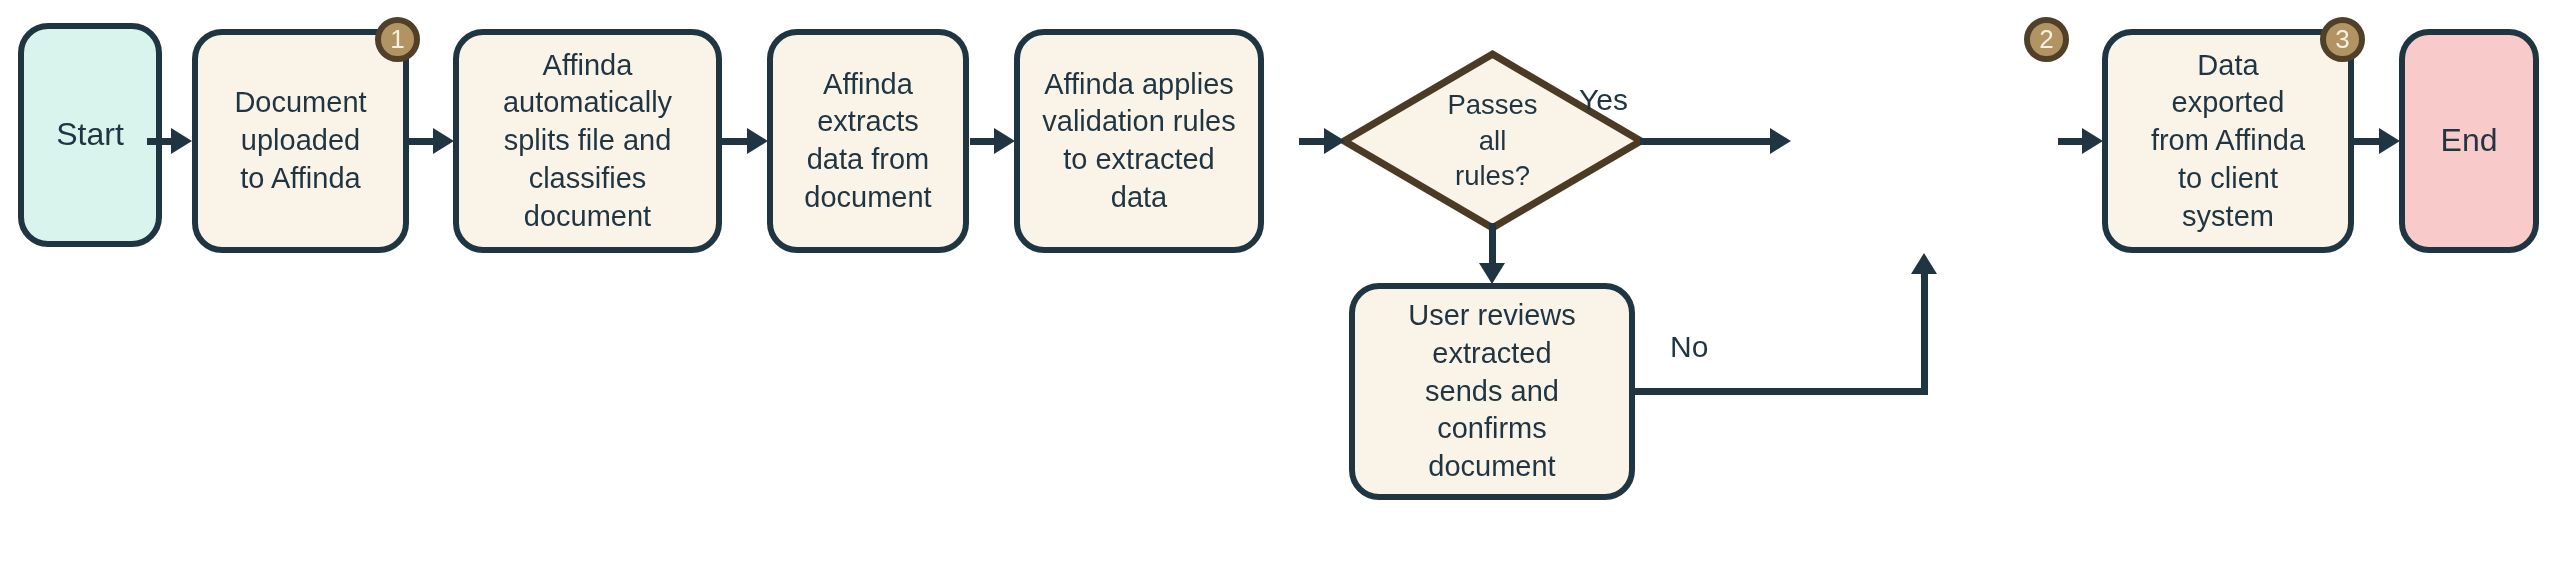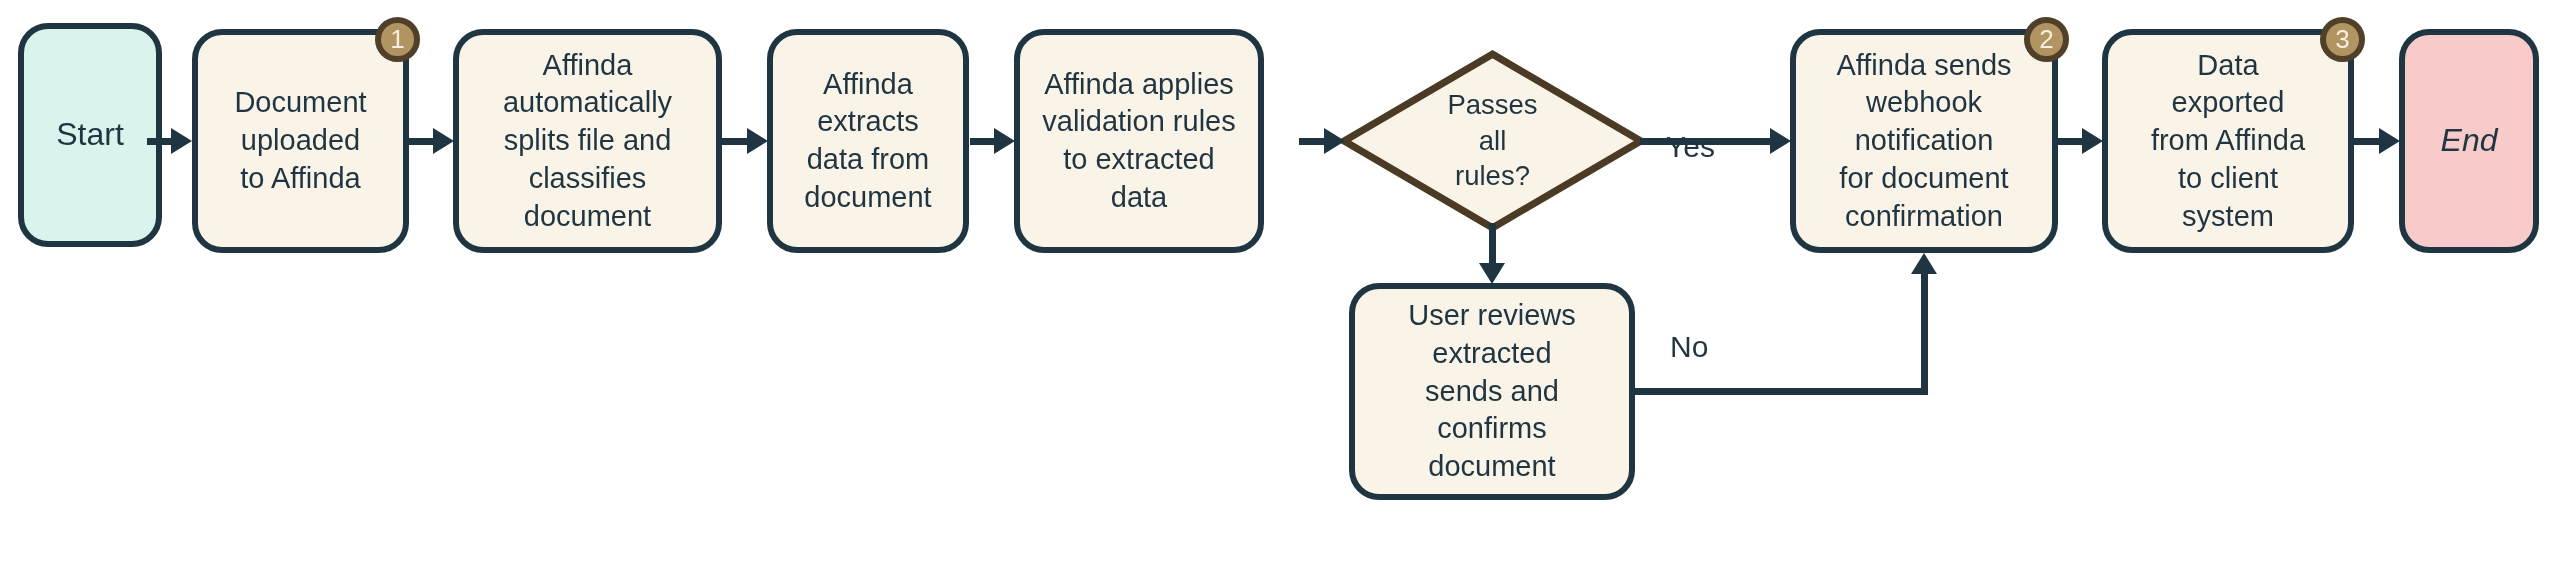--- a/index.html
+++ b/index.html
@@ -31,21 +31,21 @@
     background: var(--process-fill);
     display: flex;
     align-items: center;
     justify-content: center;
     text-align: center;
     font-size: 29px;
     line-height: 1.3;
   }
   .node .node-label { white-space: pre-line; display: block; padding: 0 5.8px; }
   .node.start { background: var(--start-fill); font-size: 32px; }
-  .node.end   { background: var(--end-fill);   font-size: 32px; font-style: italic; }
+  .node.end   { background: var(--end-fill);   font-size: 32px; }
   .diamond-svg { position: absolute; }
   .diamond-label {
     position: absolute;
     display: flex;
     align-items: center;
     justify-content: center;
     text-align: center;
     font-size: 27.5px;
     line-height: 1.3;
     white-space: pre-line;
@@ -112,27 +112,20 @@
 data</span>
   </div>
 
   <svg class="diamond-svg" style="left:1337px; top:47px;" width="311" height="188" viewBox="0 0 430 260">
     <polygon points="215,10 420,130 215,250 10,130" fill="var(--process-fill)" stroke="var(--decision-outline)" stroke-width="10" stroke-linejoin="miter"></polygon>
   </svg>
   <div class="diamond-label" style="left:1402px; top:61px; width:181px; height:159px;">Passes
 all
 rules?</div>
 
-  <div class="node" style="left:1790px; top:29px; width:268px; height:224px;">
-    <span class="node-label">Affinda sends
-webhook
-notification
-for document
-confirmation</span>
-  </div>
   <div class="badge" style="left:2024px; top:16.6px;">2</div>
 
   <div class="node" style="left:2102px; top:29px; width:252px; height:224px;">
     <span class="node-label">Data
 exported
 from Affinda
 to client
 system</span>
   </div>
   <div class="badge" style="left:2320px; top:16.6px;">3</div>
@@ -159,21 +152,21 @@
   <div class="head head-right" style="left:747px; top:128px;"></div>
 
   <div class="h-line" style="left:970px; top:138px; width:27.5px;"></div>
   <div class="head head-right" style="left:994px; top:128px;"></div>
 
   <div class="h-line" style="left:1299px; top:138px; width:27.5px;"></div>
   <div class="head head-right" style="left:1324px; top:128px;"></div>
 
   <div class="h-line" style="left:1640px; top:138px; width:131px;"></div>
   <div class="head head-right" style="left:1770px; top:128px;"></div>
-  <div class="edge-label" style="left:1666px; top:83px;margin-top:47px;">Yes</div>
+  <div class="edge-label" style="left:1579px; top:83px;">Yes</div>
 
   <div class="h-line" style="left:2058px; top:138px; width:27.5px;"></div>
   <div class="head head-right" style="left:2082px; top:128px;"></div>
 
   <div class="h-line" style="left:2354px; top:138px; width:27.5px;"></div>
   <div class="head head-right" style="left:2379px; top:128px;"></div>
 
   <div class="v-line" style="left:1489px; top:223px; height:43px;"></div>
   <div class="head head-down" style="left:1479px; top:263px;"></div>
 

